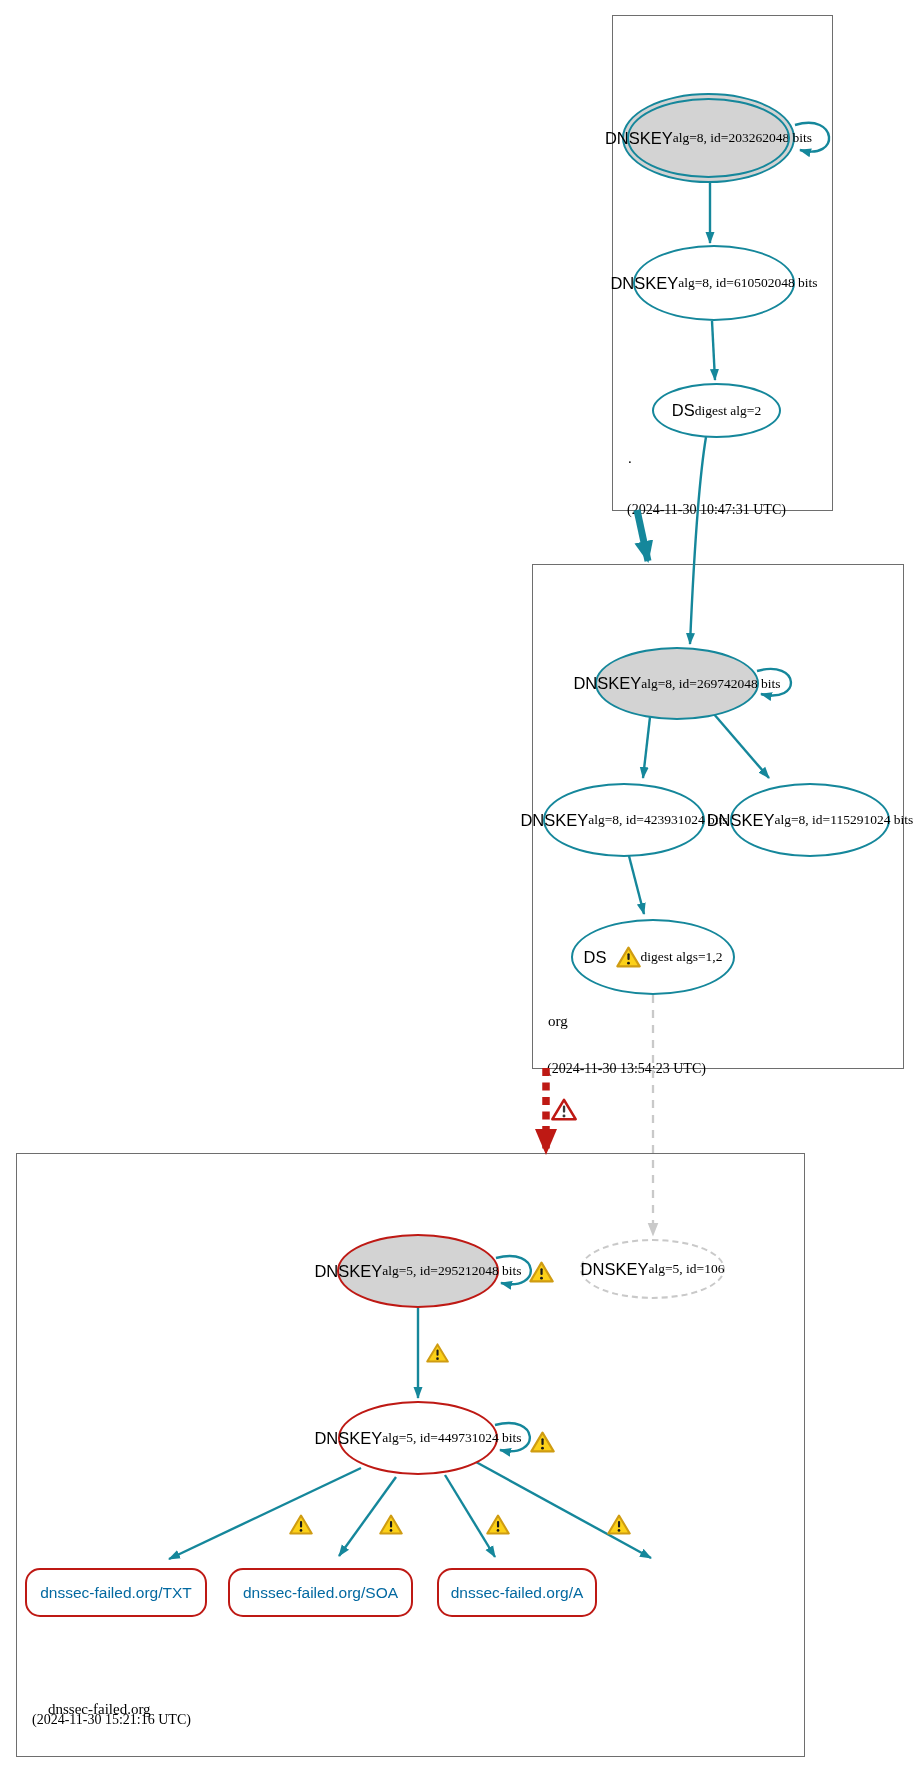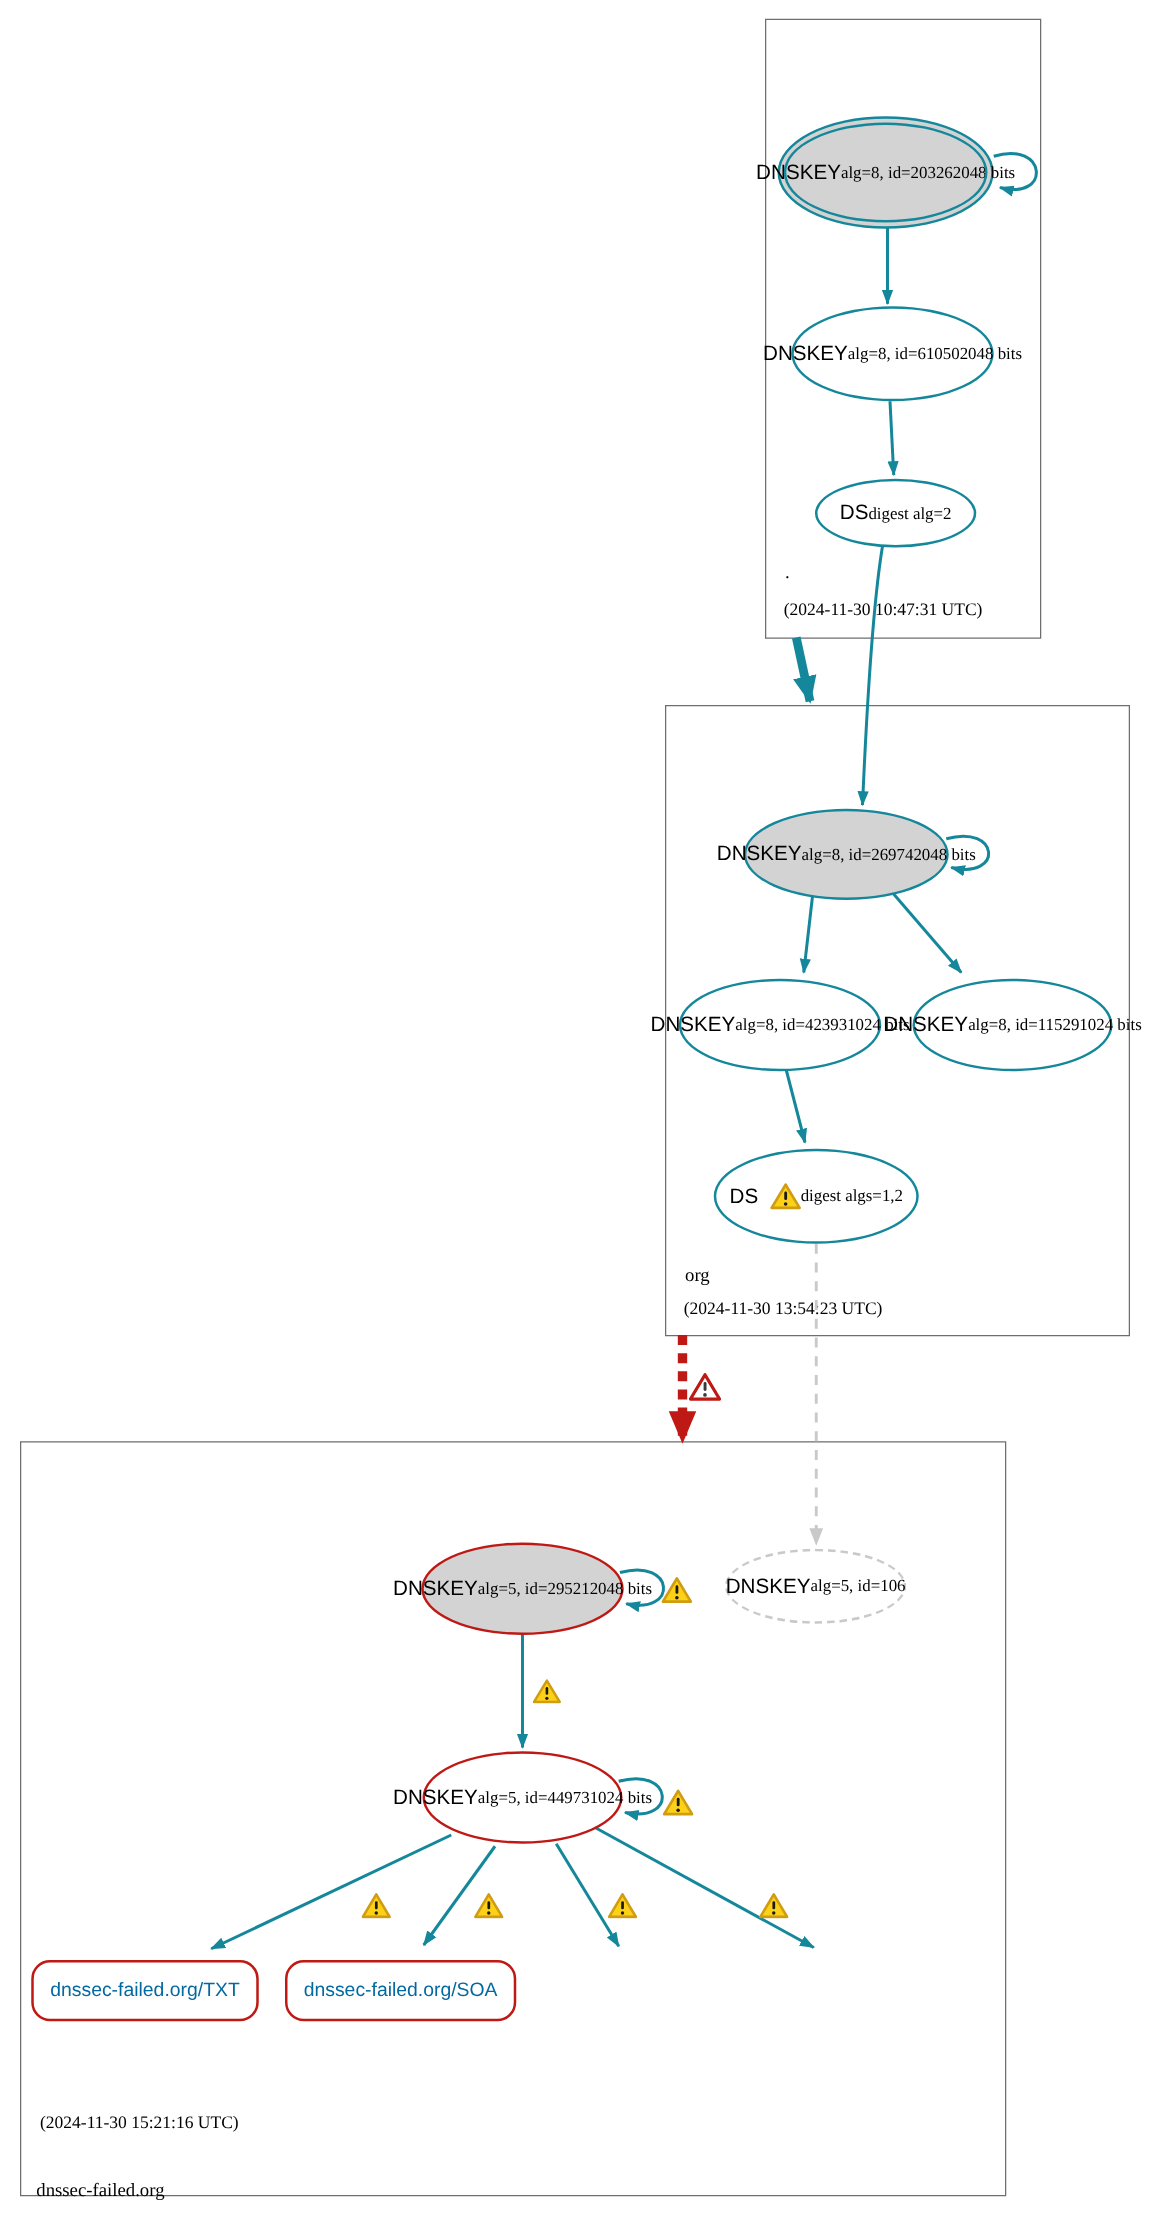--- a/index.html
+++ b/index.html
@@ -1,20 +1,20 @@
 <!DOCTYPE html>
 <html><head>
 <meta charset="utf-8">
 <style>
   html,body{margin:0;padding:0;background:#fff;}
   #canvas{position:relative;width:919px;height:1772px;background:#ffffff;overflow:hidden;
           font-family:"Liberation Sans",sans-serif;}
   .zone-box{position:absolute;border:1.3px solid #6e6e6e;background:transparent;}
   .zone-label{position:absolute;font:15px "Liberation Serif",serif;color:#000;white-space:nowrap;}
-  .zone-ts{position:absolute;font:14px "Liberation Serif",serif;color:#000;white-space:nowrap;}
+  .zone-ts{position:absolute;font:14px "Liberation Serif",serif;color:#000;white-space:nowrap;margin-top:21px;}
   svg.edges{position:absolute;left:0;top:0;pointer-events:none;}
   .node{position:absolute;border-radius:50%;background:#fff;display:flex;flex-direction:row;
         align-items:center;justify-content:center;text-align:left;box-sizing:border-box;}
   .node .t{font:16.5px "Liberation Sans",sans-serif;line-height:1.1;color:#000;}
   .node .d{font:13.5px "Liberation Serif",serif;line-height:1.18;color:#000;white-space:nowrap;}
   .teal-border{border:2.4px solid #15879b;}
   .red-border{border:2.8px solid #be1914;}
   .gray-fill{background:#d3d3d3;}
   .double{position:relative;}
   .double::before{content:"";position:absolute;inset:3px;border:2.2px solid #15879b;border-radius:50%;pointer-events:none;}
@@ -31,21 +31,21 @@
 <div id="canvas">
 
   <div class="zone-box" style="left:612px;top:15px;width:219px;height:494px;"></div>
   <div class="zone-box" style="left:532px;top:564px;width:370px;height:503px;"></div>
   <div class="zone-box" style="left:16px;top:1153px;width:787px;height:602px;"></div>
 
   <div class="zone-label" style="left:628px;top:450px;">.</div>
   <div class="zone-ts" style="left:627px;top:481px;">(2024-11-30 10:47:31 UTC)</div>
   <div class="zone-label" style="left:548px;top:1013px;">org</div>
   <div class="zone-ts" style="left:547px;top:1040px;">(2024-11-30 13:54:23 UTC)</div>
-  <div class="zone-label" style="left:29px;top:1701px;margin-top:44px;">dnssec-failed.org</div>
+  <div class="zone-label" style="left:48px;top:1701px;">dnssec-failed.org</div>
   <div class="zone-ts" style="left:32px;top:1691px;text-align:right;">(2024-11-30 15:21:16 UTC)</div>
 
   <svg class="edges" width="919" height="1772" viewBox="0 0 919 1772">
     <defs>
       <marker id="m-teal" markerUnits="userSpaceOnUse" markerWidth="14" markerHeight="11" refX="11" refY="5" orient="auto">
         <path d="M0,0.5 L12,5 L0,9.5 Z" fill="#15879b"></path>
       </marker>
       <marker id="m-teal-big" markerUnits="userSpaceOnUse" markerWidth="26" markerHeight="22" refX="20" refY="10" orient="auto">
         <path d="M0,0.5 L22,10 L0,19.5 Z" fill="#15879b"></path>
       </marker>
@@ -131,20 +131,21 @@
     <div class="d">alg=5, id=106</div>
   </div>
   <div class="node red-border" style="left:338px;top:1401px;width:160px;height:74px;">
     <div class="t">DNSKEY</div>
     <div class="d">alg=5, id=44973</div>
     <div class="d">1024 bits</div>
   </div>
 
   <div class="rrset" style="left:25px;top:1568px;width:182px;height:49px;">dnssec-failed.org/TXT</div>
   <div class="rrset" style="left:228px;top:1568px;width:185px;height:49px;">dnssec-failed.org/SOA</div>
+  <div class="rrset" style="left:437px;top:1568px;width:160px;height:49px;">dnssec-failed.org/A</div>
 
   <svg class="warn" style="left:529px;top:1261px;" width="25" height="22" viewBox="0 0 30 26">
     <path d="M15 1.8 L28.4 24.2 L1.6 24.2 Z" fill="#fcd118" stroke="#cf9c12" stroke-width="2.6" stroke-linejoin="round"></path>
     <rect x="13.7" y="8.5" width="2.7" height="8.2" rx="1.3" fill="#1a1a1a"></rect>
       <circle cx="15" cy="20.4" r="1.7" fill="#1a1a1a"></circle>
   </svg>
   <svg class="warn" style="left:426px;top:1343px;" width="23" height="20" viewBox="0 0 30 26">
     <path d="M15 1.8 L28.4 24.2 L1.6 24.2 Z" fill="#fcd118" stroke="#cf9c12" stroke-width="2.6" stroke-linejoin="round"></path>
     <rect x="13.7" y="8.5" width="2.7" height="8.2" rx="1.3" fill="#1a1a1a"></rect>
       <circle cx="15" cy="20.4" r="1.7" fill="#1a1a1a"></circle>

